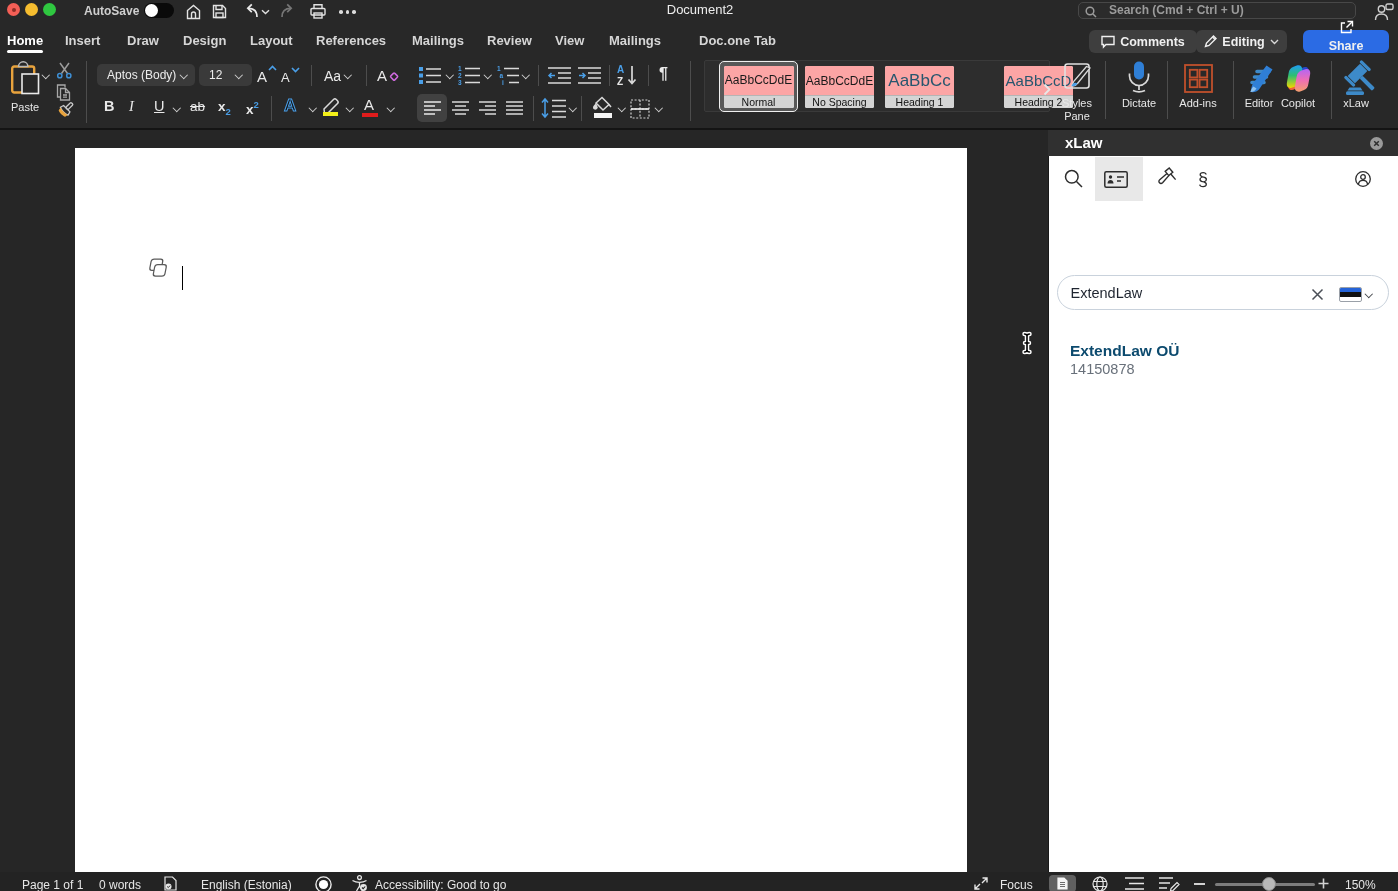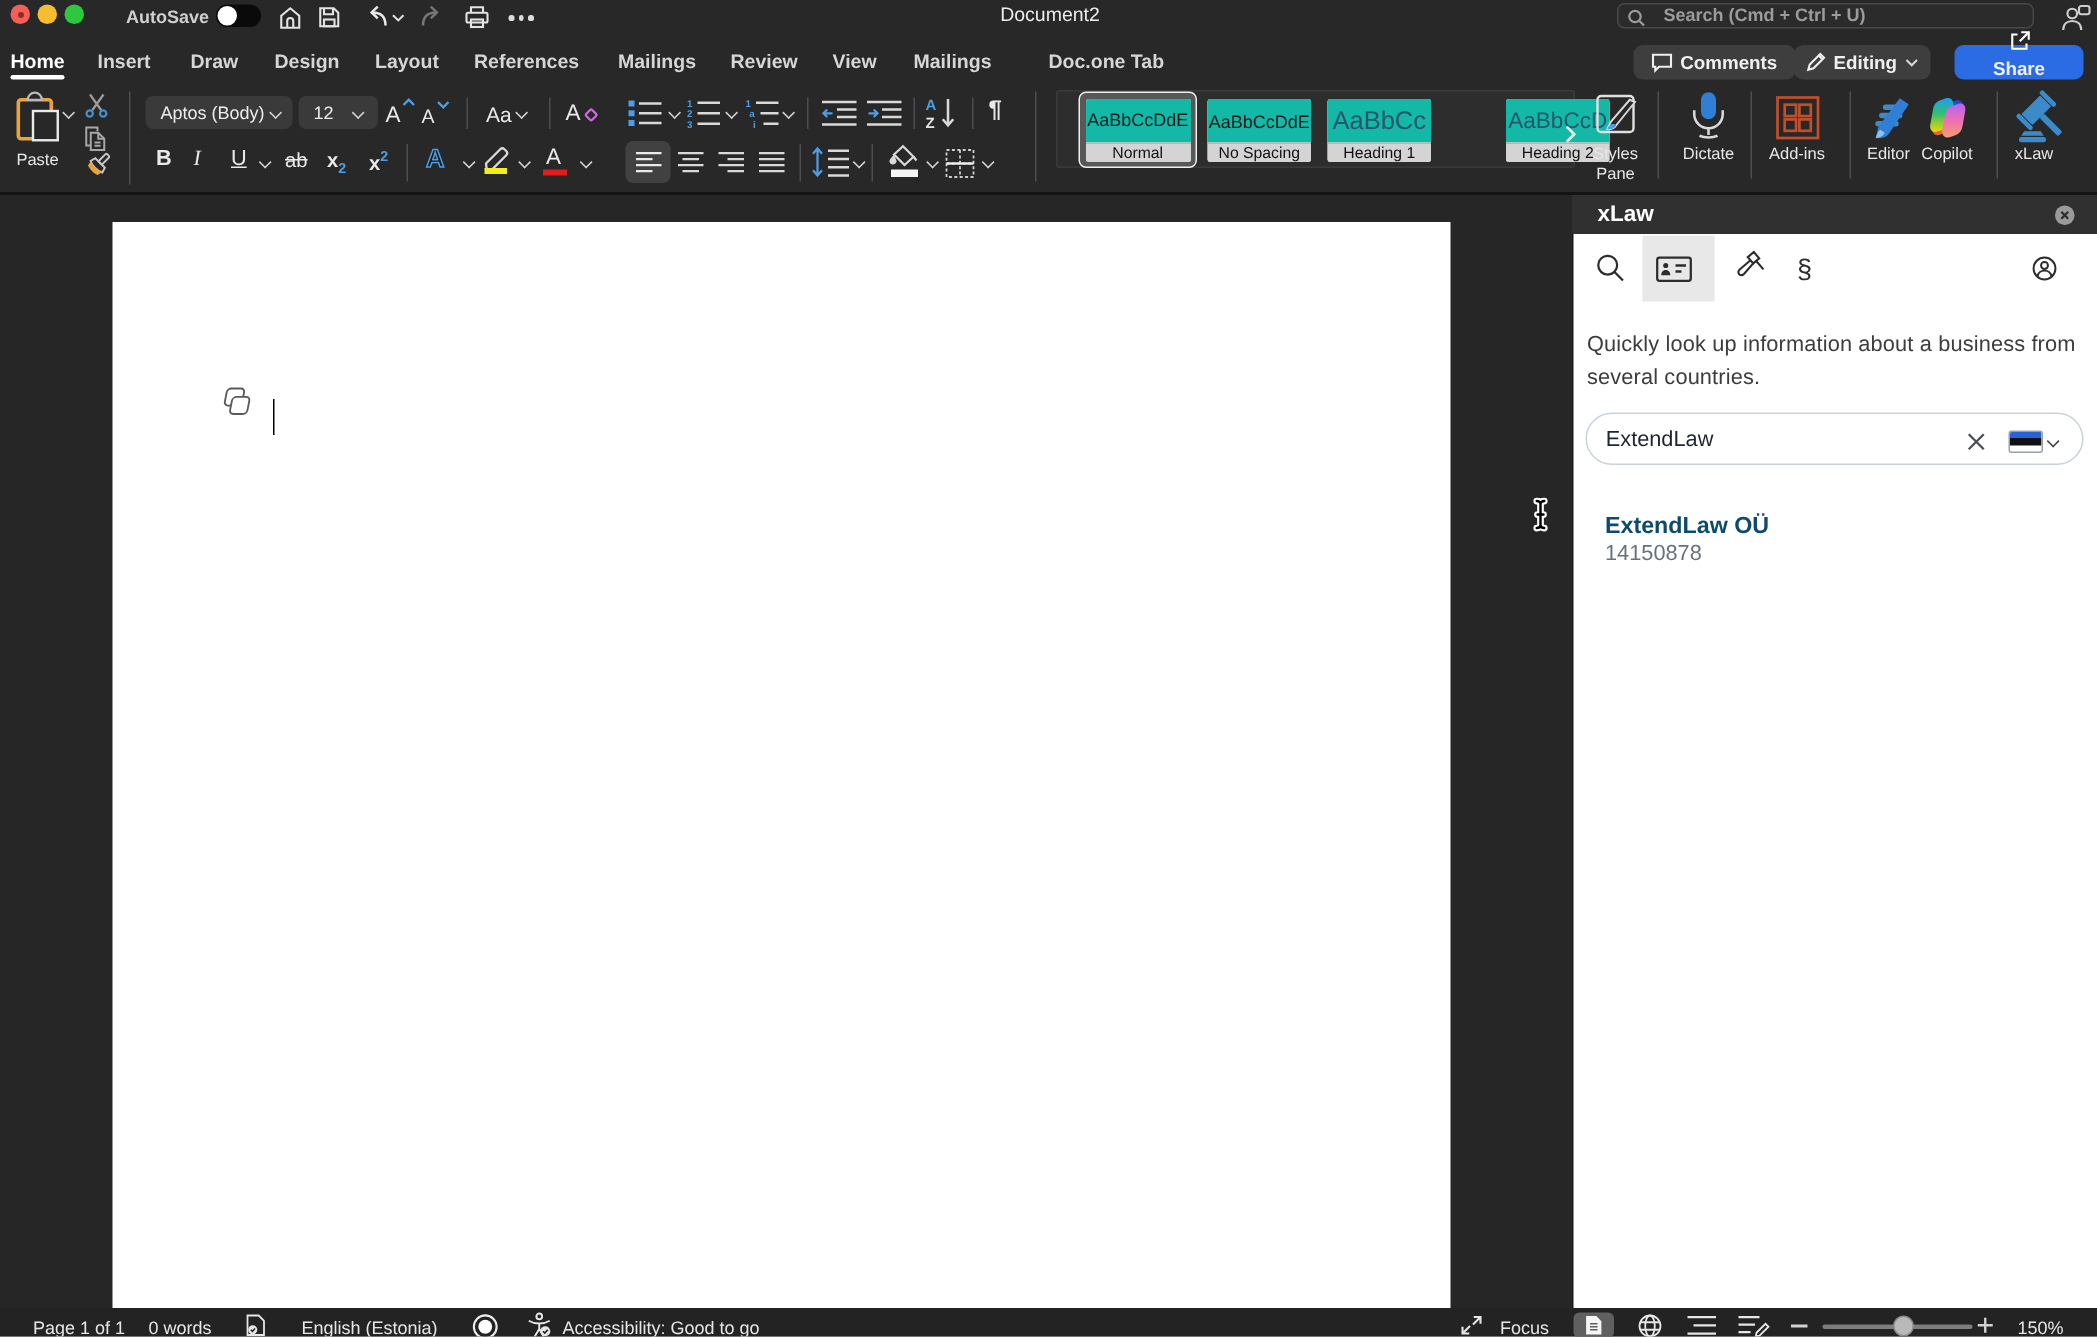--- a/index.html
+++ b/index.html
@@ -21,21 +21,21 @@
 #home-ul{position:absolute;left:7px;top:25px;width:36px;height:3px;background:#fff;border-radius:2px;}
 .pillbtn{position:absolute;top:5px;height:23px;border-radius:6px;background:#3e3e3e;color:#f0f0f0;font-size:12.5px;font-weight:600;display:flex;align-items:center;justify-content:center;gap:5px;}
 
 #ribbon{position:absolute;left:0;top:57px;width:1398px;height:73px;background:#282828;border-bottom:2px solid #141414;}
 .vsep{position:absolute;width:1px;background:#4d4d4d;}
 .rlabel{position:absolute;color:#e8e8e8;font-size:11px;text-align:center;line-height:13px;}
 .ddown{position:absolute;background:#3a3a3a;border-radius:5px;color:#ececec;font-size:12px;display:flex;align-items:center;height:22px;}
 .cv{position:absolute;width:5.5px;height:5.5px;border-right:1.6px solid #d4d4d4;border-bottom:1.6px solid #d4d4d4;transform:rotate(45deg);}
 .rtxt{position:absolute;color:#e9e9e9;}
 .stylecard{position:absolute;width:68px;height:42px;border-radius:2px;overflow:hidden;background:#fff;}
-.stylecard .samp{height:29px;display:flex;align-items:center;justify-content:center;font-size:13px;color:#1a1a1a;background:#14b8a6;}
+.stylecard .samp{height:29px;display:flex;align-items:center;justify-content:center;font-size:13px;color:#1a1a1a;background:#fca5a5;}
 .stylecard .lbl{height:13px;background:#d4d4d4;color:#111;font-size:10.5px;display:flex;align-items:center;justify-content:center;border-top:1px solid #b5b5b5;}
 
 #canvas{position:absolute;left:0;top:130px;width:1048px;height:742px;background:#262626;}
 #page{position:absolute;left:75px;top:18px;width:892px;height:724px;background:#ffffff;}
 #ph-text{position:absolute;left:109px;top:117px;font-size:22.6px;color:#757575;white-space:nowrap;}
 #caret{position:absolute;left:106.5px;top:118px;width:1.5px;height:24px;background:#000;}
 
 #panel{position:absolute;left:1048px;top:130px;width:350px;height:742px;background:#fff;}
 #panel::before{content:"";position:absolute;left:0;top:0;width:1px;height:742px;background:#191919;}
 #panelhdr{position:absolute;left:0;top:0;width:100%;height:26px;background:#303030;color:#fff;font-size:15px;font-weight:700;line-height:25px;padding-left:17px;}
@@ -418,21 +418,20 @@
         <path d="M13.8 7 L18.6 12.6"></path>
         <path d="M10 6.5 L3 12.5 C1.8 13.5 1.5 14.8 2.5 15.8 C3.5 16.8 4.8 16.5 5.8 15.5 L11.8 8.6"></path>
       </svg>
     <text></text>
     <div class="abs" style="left:150px;top:39px;font-size:18px;color:#2d2d2d;font-weight:500">§</div>
     <svg class="ic" style="left:307px;top:41px" width="16" height="16" viewBox="0 0 16 16" fill="none" stroke="#2d2d2d" stroke-width="1.3">
         <circle cx="8" cy="8" r="7.3"></circle>
         <circle cx="8" cy="6" r="2.3"></circle>
         <path d="M3.4 13.3 C3.8 10.6 5.5 9.4 8 9.4 C10.5 9.4 12.2 10.6 12.6 13.3"></path>
       </svg>
-    <div id="pdesc">Quickly look up information about a business from<br>several countries.</div>
     <div id="psearch">
         <span class="q">ExtendLaw</span>
       </div>
     <svg class="ic" style="left:263px;top:158px" width="13" height="13" viewBox="0 0 13 13" stroke="#4a4f57" stroke-width="1.5">
         <path d="M1.5 1.5 11.5 11.5 M11.5 1.5 1.5 11.5"></path>
       </svg>
     <div class="abs" style="left:291px;top:156.5px;width:23px;height:15px;border:1px solid #9aa0a8;border-radius:2px;overflow:hidden;background:#fff">
         <div style="height:4.5px;background:#2563d8"></div>
         <div style="height:4.5px;background:#111"></div>
       </div>

